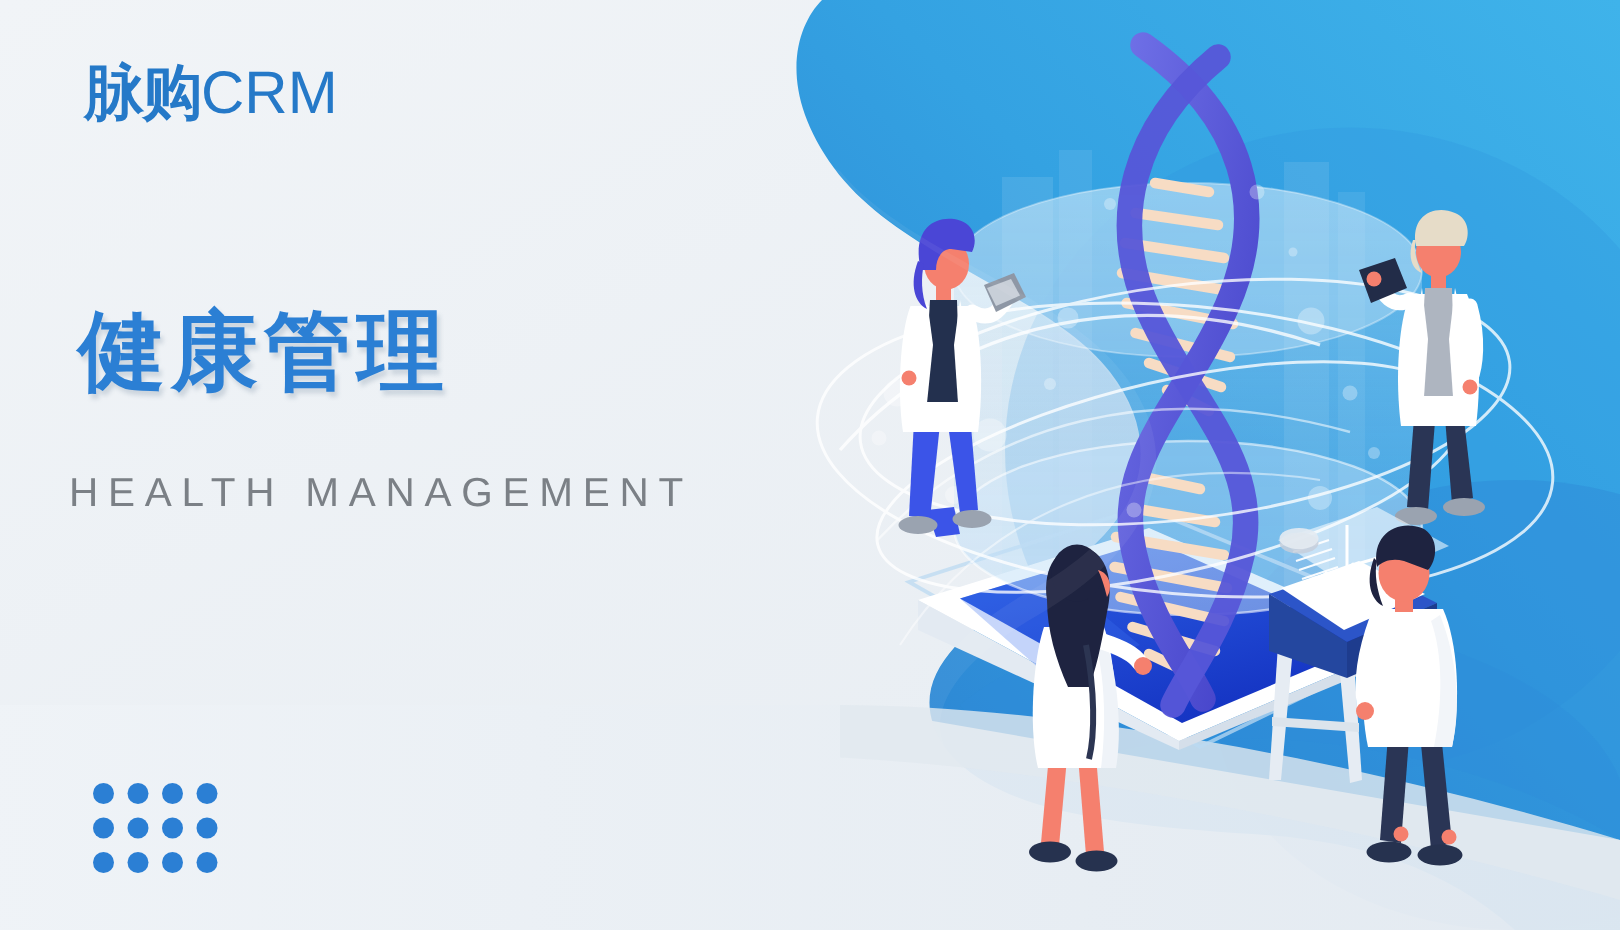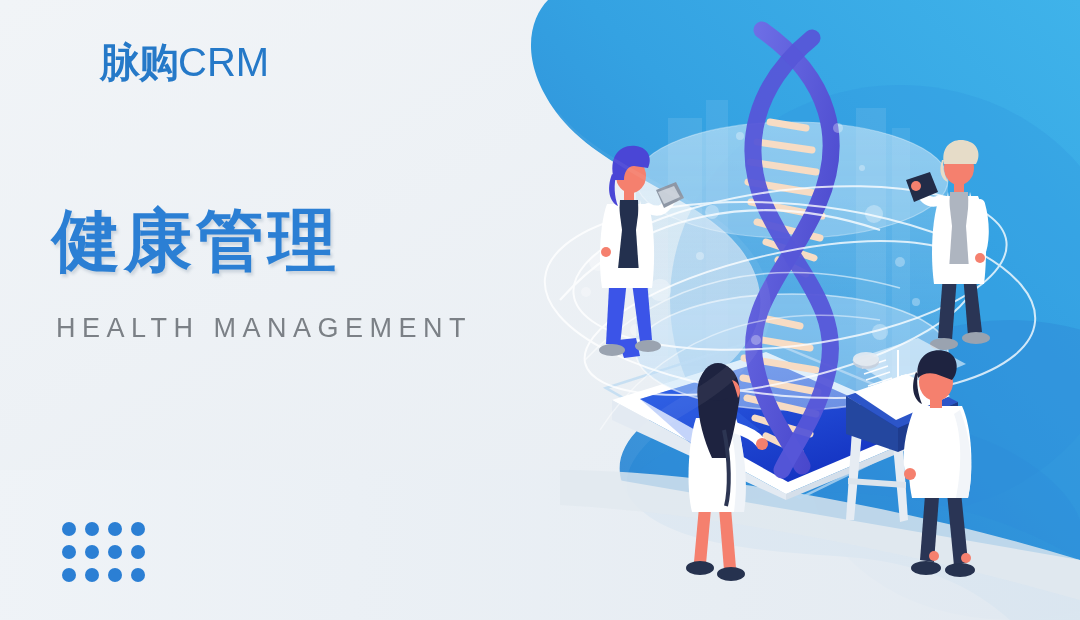--- a/index.html
+++ b/index.html
@@ -12,33 +12,33 @@
 
   
   #bg-svg{position:absolute;inset:0;width:1080px;height:620px;}
 
   
   #left-panel{position:absolute;left:0;top:0;width:560px;height:620px;}
 
   #logo{
     position:absolute;left:56px;top:42px;
     font-size:40px;font-weight:bold;color:#2579C8;
-    letter-spacing:-1px;line-height:1;white-space:nowrap;margin-left:44px;
+    letter-spacing:-1px;line-height:1;white-space:nowrap;
   }
   #logo .cn{font-weight:bold;}
   #logo .en{font-weight:400;letter-spacing:0px;}
 
   #headline{
     position:absolute;left:52px;top:206px;
-    font-size:68px;font-weight:bold;color:#2B7FD4;
+    font-size:58px;font-weight:bold;color:#2B7FD4;
     letter-spacing:4px;line-height:1;white-space:nowrap;
     text-shadow:2px 3px 3px rgba(120,140,160,.28);
   }
   #subhead{
-    position:absolute;left:56px;top:315px;
+    position:absolute;left:46px;top:315px;
     font-size:27px;font-weight:400;color:#7B8086;
     letter-spacing:6.5px;line-height:1;white-space:nowrap;
   }
   #tagline{
     position:absolute;left:57px;top:375px;
     font-size:33px;font-weight:300;color:#8FAED2;
     letter-spacing:2px;line-height:1;white-space:nowrap;
   }
 
   #dotgrid{

